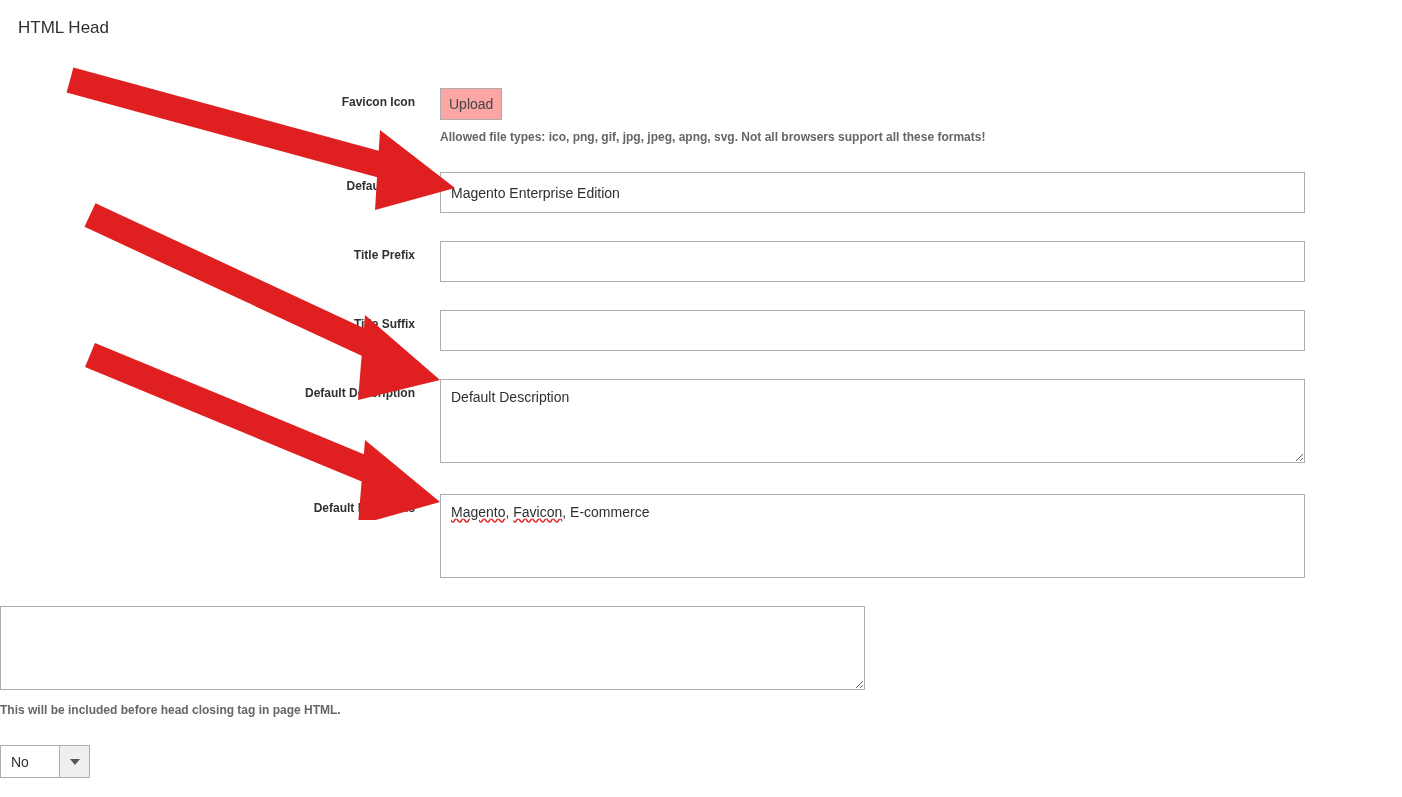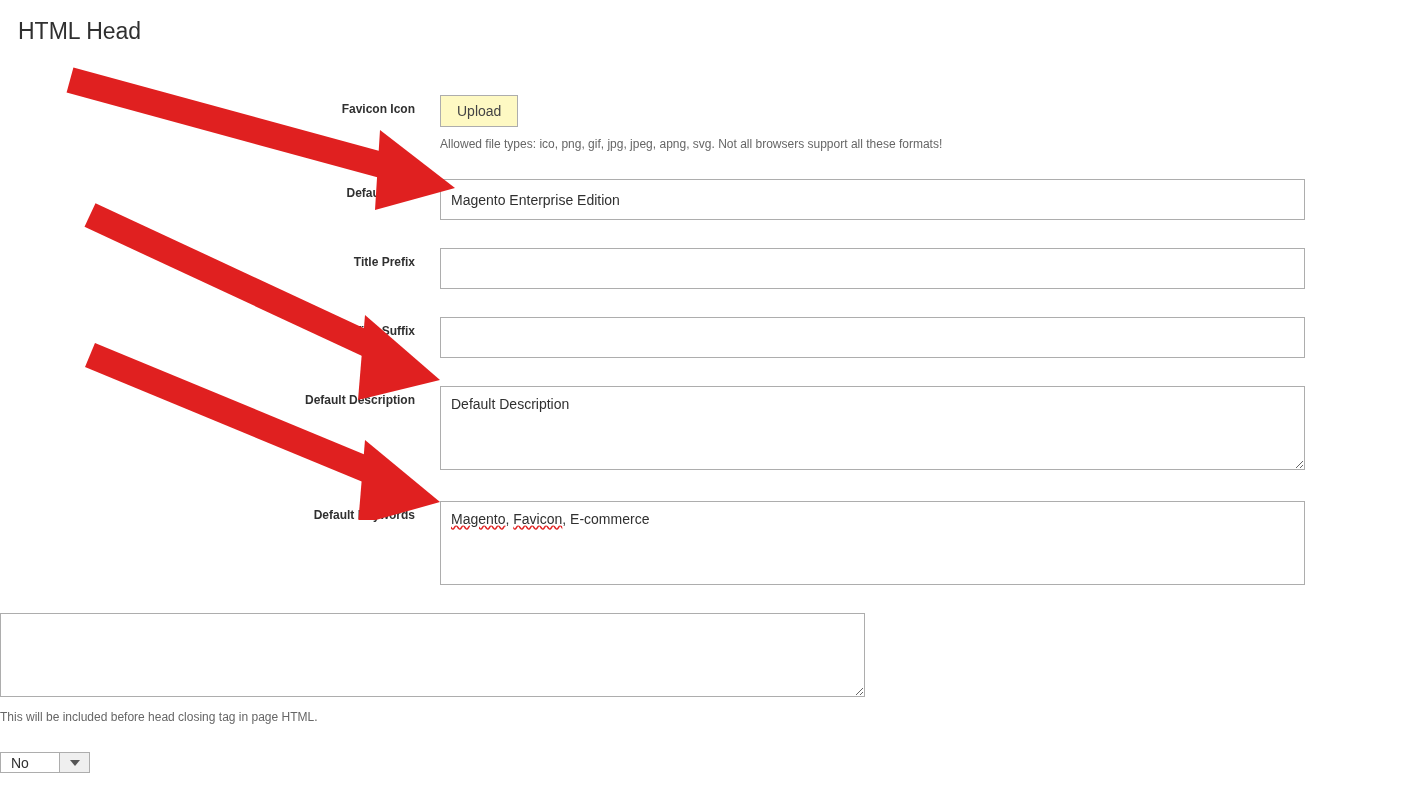--- a/index.html
+++ b/index.html
@@ -7,21 +7,21 @@
       font-family: 'Helvetica Neue', Helvetica, Arial, sans-serif;
       background: #fff;
       color: #333;
       font-size: 14px;
       position: relative;
       width: 1402px;
       height: 797px;
       overflow: hidden;
     }
     .section-title {
-      font-size: 23px;
+      font-size: 17px;
       color: #303030;
       padding: 18px 0 0 18px;
       font-weight: 400;
     }
     .form { padding-top: 50px; }
     .field-row {
       display: flex;
       align-items: flex-start;
       margin-bottom: 28px;
     }
@@ -29,53 +29,54 @@
       width: 440px;
       text-align: right;
       padding-right: 25px;
       font-weight: 600;
       color: #303030;
       font-size: 12px;
       padding-top: 7px;
     }
     .field-control { width: 865px; }
     .upload-btn {
-      background: #fef9c3;
+      background: #fca5a5;
       border: 1px solid #adadad;
       color: #444;
-      padding: 7px 16px;
+      padding: 7px 8px;
       font-size: 14px;
       cursor: pointer;
       font-family: inherit;
     }
     .note {
       color: #666;
       font-size: 12px;
       margin-top: 10px;
+      font-weight: bold;
     }
     .text-input, .textarea, .select-wrap {
       width: 100%;
       border: 1px solid #adadad;
       background: #fff;
       font-size: 14px;
       font-family: inherit;
       color: #303030;
     }
     .text-input { height: 41px; padding: 0 10px; }
     .textarea {
       height: 84px;
       padding: 8px 10px;
       resize: both;
       line-height: 1.4;
     }
     .spellcheck { text-decoration: underline; text-decoration-color: #e02020; text-decoration-style: wavy; }
     .select-wrap {
       display: inline-flex;
       align-items: stretch;
-      height: 21px;
+      height: 33px;
       width: 90px;
       padding: 0;
     }
     .select-value {
       flex: 1;
       display: flex;
       align-items: center;
       padding-left: 10px;
       color: #303030;
     }

